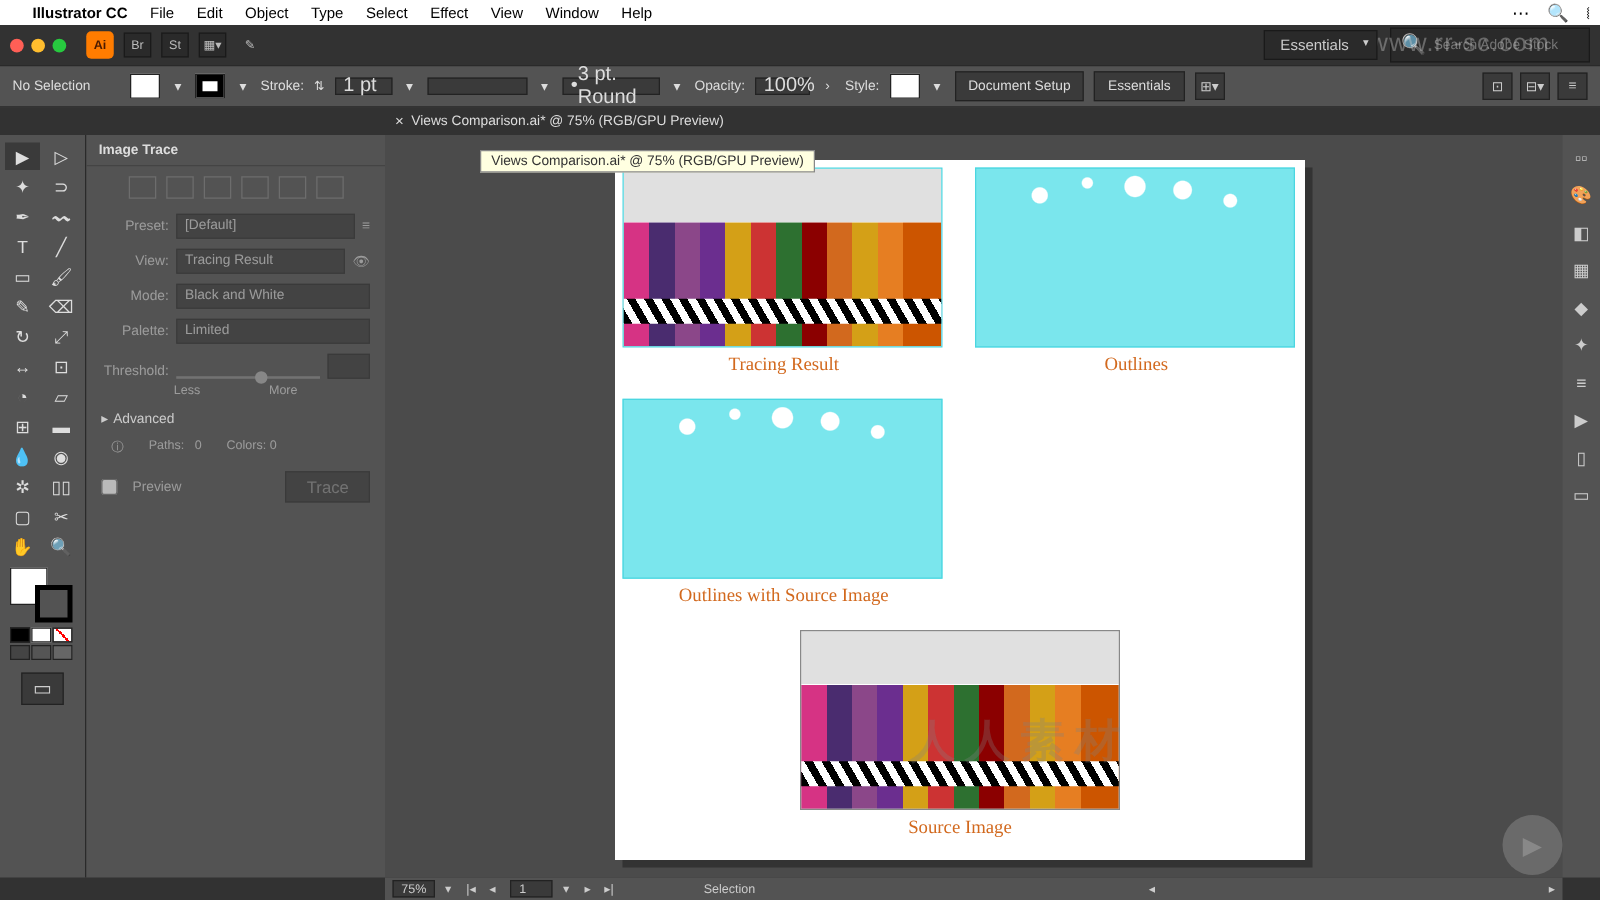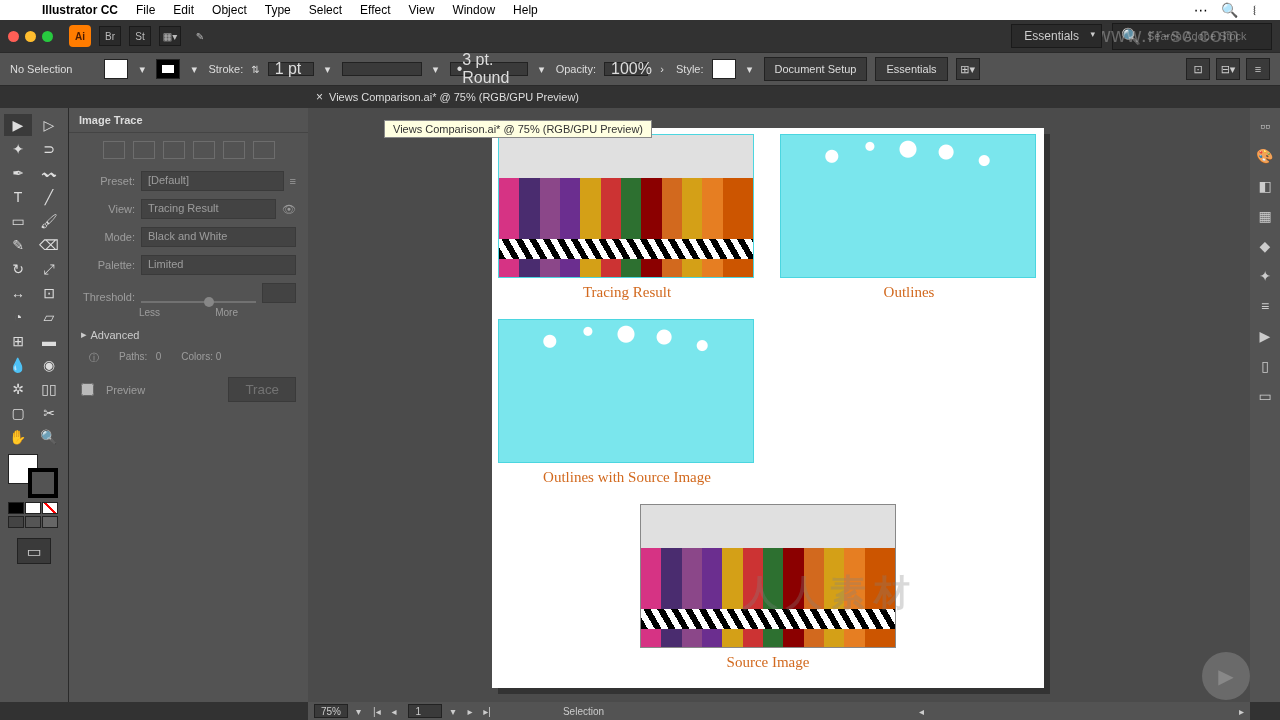--- a/index.html
+++ b/index.html
@@ -1,19 +1,19 @@
 <!DOCTYPE html>
 <html><head>
 <meta charset="utf-8">
 <style>
 * { margin: 0; padding: 0; box-sizing: border-box; font-family: -apple-system, "Helvetica Neue", Arial, sans-serif; }
 body { width: 1280px; height: 720px; background: #323232; overflow: hidden; position: relative; }
 
 
-.mac-menubar { height: 20px; background: #fff; display: flex; align-items: center; font-size: 12px; padding: 0 24px; gap: 18px; }
+.mac-menubar { height: 20px; background: #fff; display: flex; align-items: center; font-size: 12px; padding: 0 8px; gap: 18px; }
 .mac-menubar .apple { font-size: 14px; }
 .mac-menubar .app-name { font-weight: 600; }
 .mac-menubar .right { margin-left: auto; display: flex; gap: 14px; font-size: 14px; }
 
 
 .titlebar { height: 32px; background: #323232; display: flex; align-items: center; padding: 0 8px; gap: 8px; }
 .traffic { display: flex; gap: 6px; }
 .traffic span { width: 11px; height: 11px; border-radius: 50%; display: block; }
 .t-close { background: #ff5f56; } .t-min { background: #ffbd2e; } .t-max { background: #27c93f; }
 .ai-badge { width: 22px; height: 22px; background: #ff7c00; border-radius: 4px; display: flex; align-items: center; justify-content: center; color: #4a1a00; font-size: 10px; font-weight: bold; margin-left: 8px; }
@@ -79,21 +79,21 @@
 .comp-grid { display: grid; grid-template-columns: 1fr 1fr; gap: 18px 24px; padding: 6px 6px; }
 .comp-cell { text-align: center; }
 .comp-img { width: 256px; height: 144px; border: 1px solid #4bd6e0; }
 .comp-label { color: #d2691e; font-size: 15px; margin-top: 6px; font-family: Georgia, serif; }
 .crayons { background: linear-gradient(to bottom, #e0e0e0 0%, #e0e0e0 30%, transparent 30%), repeating-linear-gradient(90deg, #d63384 0 8%, #4a2c6f 8% 16%, #8b4789 16% 24%, #6b2e8f 24% 32%, #d4a017 32% 40%, #cc3333 40% 48%, #2d7030 48% 56%, #8B0000 56% 64%, #d2691e 64% 72%, #d4a017 72% 80%, #e67e22 80% 88%, #cc5500 88% 100%); background-size: 100% 100%, 100% 70%; background-position: top, bottom; background-repeat: no-repeat; position: relative; }
 .crayons::after { content: ''; position: absolute; left: 0; right: 0; bottom: 18px; height: 20px; background: repeating-linear-gradient(60deg, #000 0 6px, #fff 6px 12px); }
 .outlines { background: #7ae6ed; position: relative; }
 .outlines::before { content: ''; position: absolute; inset: 0; background: radial-gradient(circle at 20% 15%, #fff 6px, transparent 7px), radial-gradient(circle at 50% 10%, #fff 8px, transparent 9px), radial-gradient(circle at 80% 18%, #fff 5px, transparent 6px), radial-gradient(circle at 35% 8%, #fff 4px, transparent 5px), radial-gradient(circle at 65% 12%, #fff 7px, transparent 8px); }
 .source-row { grid-column: 1 / span 2; text-align: center; }
 .source-img { width: 256px; height: 144px; border: 1px solid #888; margin: 0 auto; }
-.watermark { position: absolute; bottom: 70px; left: 250px; font-size: 36px; color: rgba(128,128,128,0.3); font-weight: bold; letter-spacing: 8px; }
+.watermark { position: absolute; bottom: 70px; left: 236px; font-size: 36px; color: rgba(128,128,128,0.3); font-weight: bold; letter-spacing: 8px; }
 
 
 .rightdock { position: absolute; right: 0; top: 0; bottom: 0; width: 30px; background: #535353; display: flex; flex-direction: column; gap: 10px; padding: 8px 4px; align-items: center; }
 .rightdock span { width: 20px; height: 20px; color: #ccc; display: flex; align-items: center; justify-content: center; font-size: 14px; cursor: pointer; }
 
 
 .statusbar { position: absolute; bottom: 0; left: 308px; right: 30px; height: 18px; background: #535353; display: flex; align-items: center; font-size: 10px; color: #ccc; padding: 0 6px; gap: 8px; }
 .statusbar .sbfield { background: #3a3a3a; border: 1px solid #222; padding: 0 6px; height: 14px; display: flex; align-items: center; }
 .nav-btns span { padding: 0 4px; cursor: pointer; }
 .watermark-corner { position: absolute; top: 24px; right: 40px; font-size: 20px; color: rgba(200,200,200,0.4); font-family: Arial; letter-spacing: 1px; }

